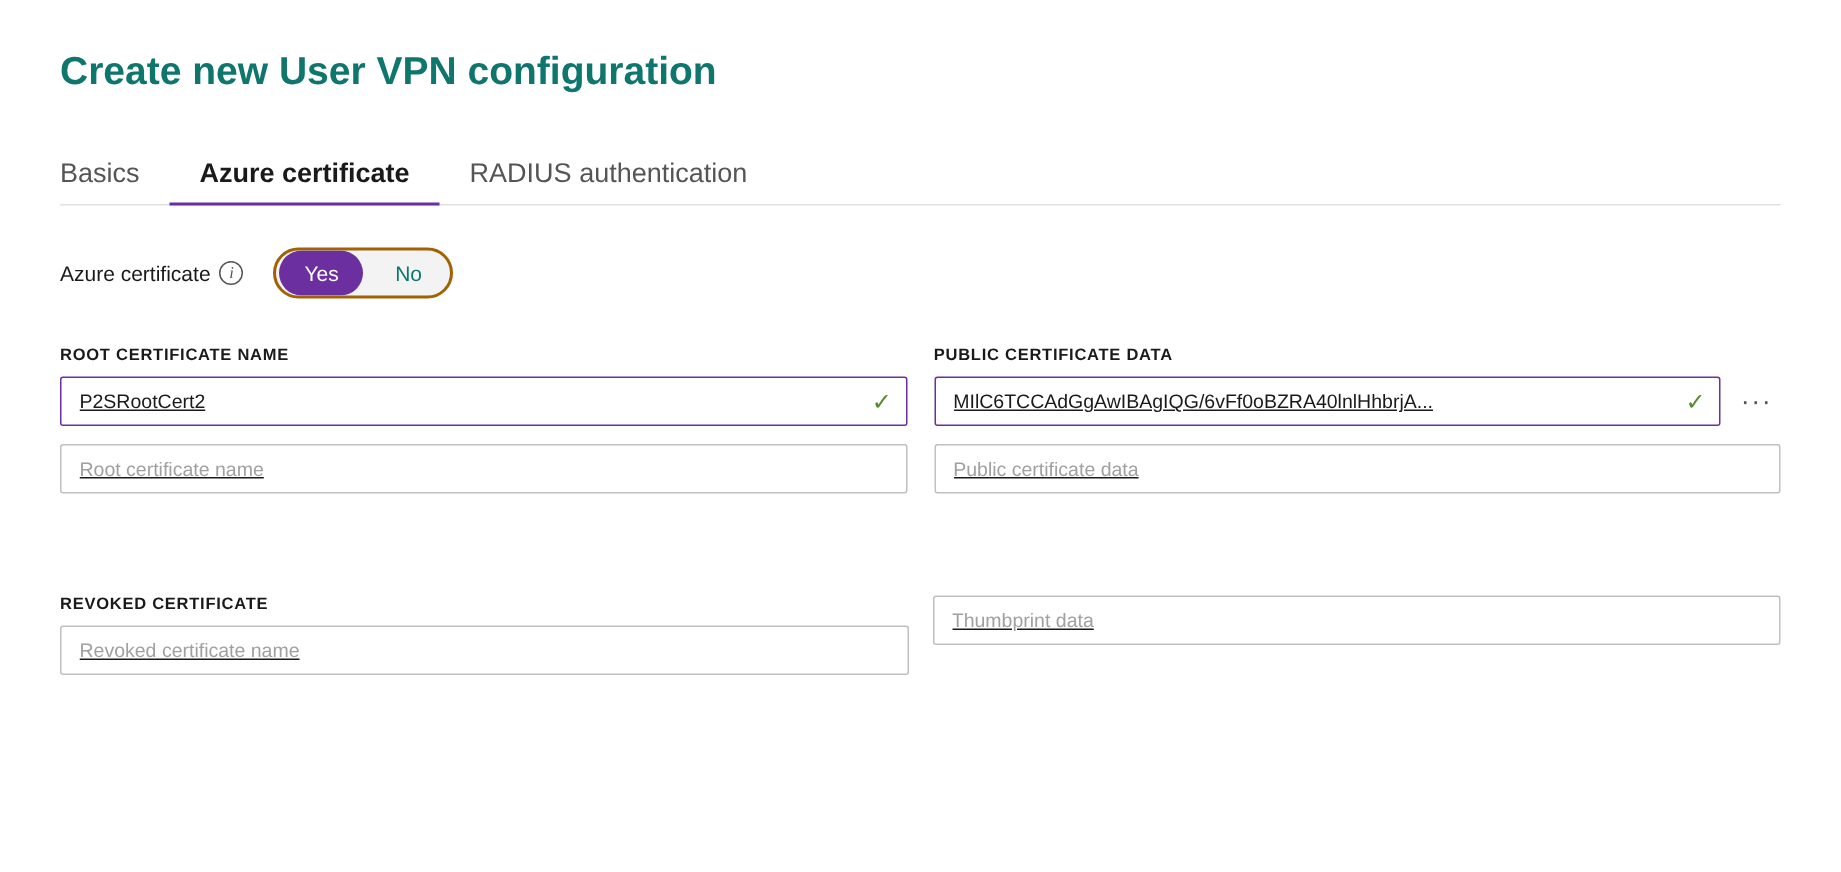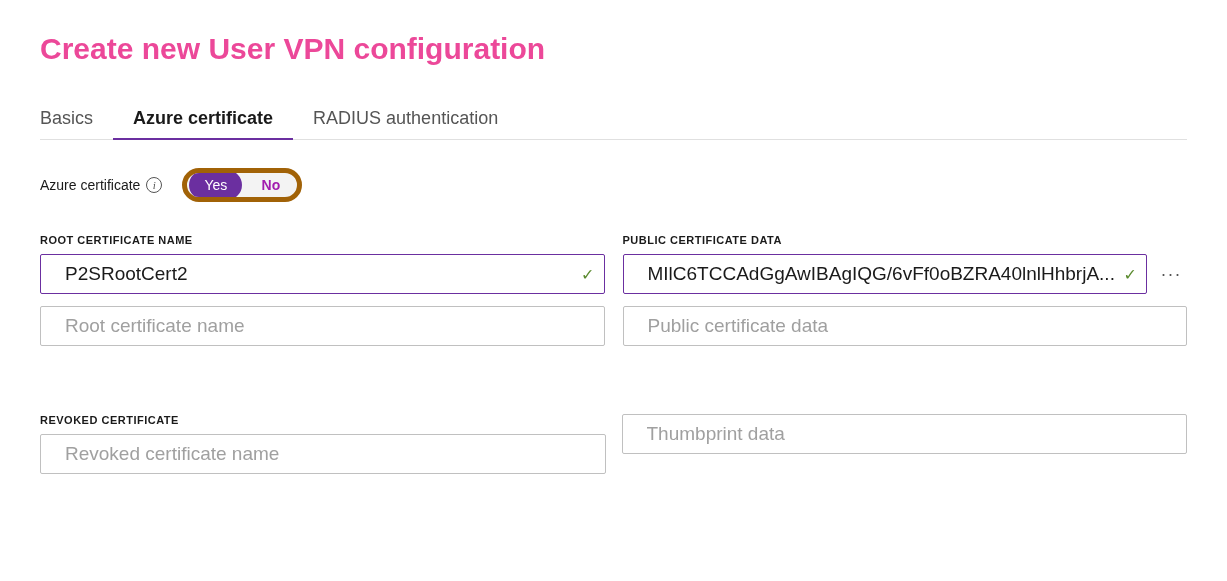--- a/index.html
+++ b/index.html
@@ -9,23 +9,23 @@
     }
     body {
       font-family: 'Segoe UI', -apple-system, BlinkMacSystemFont, sans-serif;
       background: #ffffff;
       color: #1a1a1a;
       width: 1227px;
       min-height: 581px;
       padding: 32px 40px;
     }
     .page-title {
-      font-size: 30px;
+      font-size: 26px;
       font-weight: 600;
-      color: #ec4899;
+      color: #0f766e;
       margin-bottom: 32px;
     }
     .tabs {
       display: flex;
       align-items: center;
       gap: 0;
       border-bottom: 1px solid #e0e0e0;
       margin-bottom: 28px;
     }
     .tab {
@@ -78,21 +78,21 @@
       color: #555;
       font-style: italic;
       font-family: serif;
       cursor: pointer;
     }
     .toggle-switch {
       display: flex;
       align-items: center;
       background: #f3f3f3;
       border-radius: 20px;
-      border: 5px solid #a16207;
+      border: 2px solid #a16207;
       overflow: hidden;
       width: 120px;
       height: 34px;
     }
     .toggle-option {
       flex: 1;
       text-align: center;
       font-size: 14px;
       font-weight: 500;
       line-height: 34px;
@@ -101,22 +101,21 @@
       transition: background 0.2s;
     }
     .toggle-option.selected {
       background: #6b2fa0;
       color: #ffffff;
       margin: 2px;
       border-radius: 18px;
       line-height: 30px;
     }
     .toggle-option.unselected {
-      color: #a21caf;
-      font-weight: bold;
+      color: #0f766e;
     }
     .form-section {
       display: grid;
       grid-template-columns: 1fr 1fr;
       gap: 0 18px;
     }
     .col-header {
       font-size: 11px;
       font-weight: 700;
       color: #1a1a1a;
@@ -126,26 +125,27 @@
     }
     .input-row {
       display: flex;
       align-items: center;
       gap: 8px;
       margin-bottom: 12px;
     }
     .form-input {
       border: 1px solid #c0c0c0;
       border-radius: 2px;
-      padding: 8px 24px;
-      font-size: 19px;
+      padding: 8px 12px;
+      font-size: 13px;
       color: #1a1a1a;
       width: 100%;
       outline: none;
       background: #fff;
+      text-decoration: underline;
     }
     .form-input::placeholder {
       color: #a0a0a0;
     }
     .form-input.filled {
       border-color: #6b2fa0;
     }
     .input-with-check {
       position: relative;
       flex: 1;

